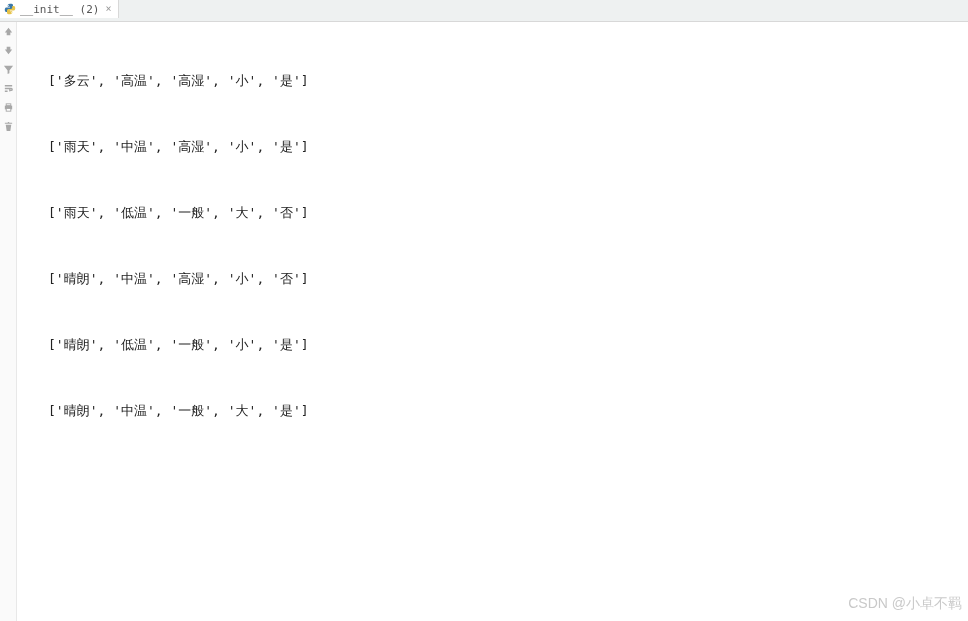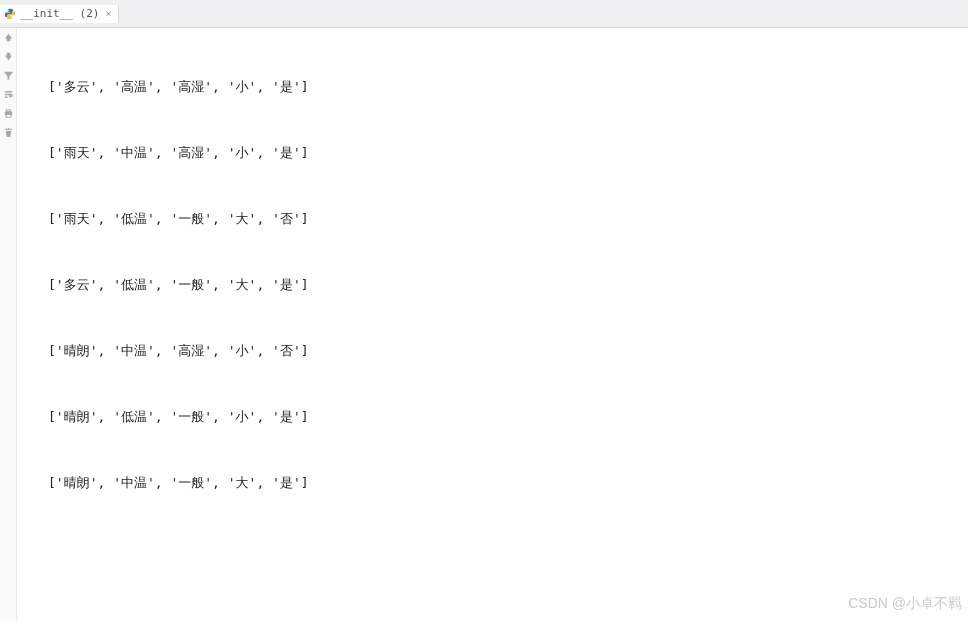--- a/index.html
+++ b/index.html
@@ -7,25 +7,25 @@
       font-family: "Microsoft YaHei", "SimSun", monospace, sans-serif;
       font-size: 13px;
       background: #ffffff;
       color: #333;
       width: 968px;
       height: 621px;
       overflow: hidden;
       position: relative;
     }
     .tab-bar {
-      height: 28px;
+      height: 22px;
       background: #eef1f1;
       border-bottom: 1px solid #d8d8d8;
       display: flex;
-      align-items: center;
+      align-items: flex-start;
     }
     .tab {
       height: 18px;
       background: #ffffff;
       border-right: 1px solid #d8d8d8;
       display: flex;
       align-items: center;
       padding: 0 6px 0 4px;
       font-size: 11px;
       color: #555;
@@ -119,21 +119,20 @@
       </svg>
     <svg class="gutter-icon" viewBox="0 0 12 12">
         <path fill="currentColor" d="M3 4h6l-1 7H4zM2 3h8V2H7l-.5-1h-1L5 2H2z"></path>
       </svg>
   </div>
 
   <div class="console">
     <div class="line">['多云', '高温', '高湿', '小', '是']</div>
     <div class="line">['雨天', '中温', '高湿', '小', '是']</div>
     <div class="line">['雨天', '低温', '一般', '大', '否']</div>
-    <div class="line">['多云', '低温', '一般', '大', '是']</div>
     <div class="line">['晴朗', '中温', '高湿', '小', '否']</div>
     <div class="line">['晴朗', '低温', '一般', '小', '是']</div>
     <div class="line">['晴朗', '中温', '一般', '大', '是']</div>
     
     
     
     
     
     
     

